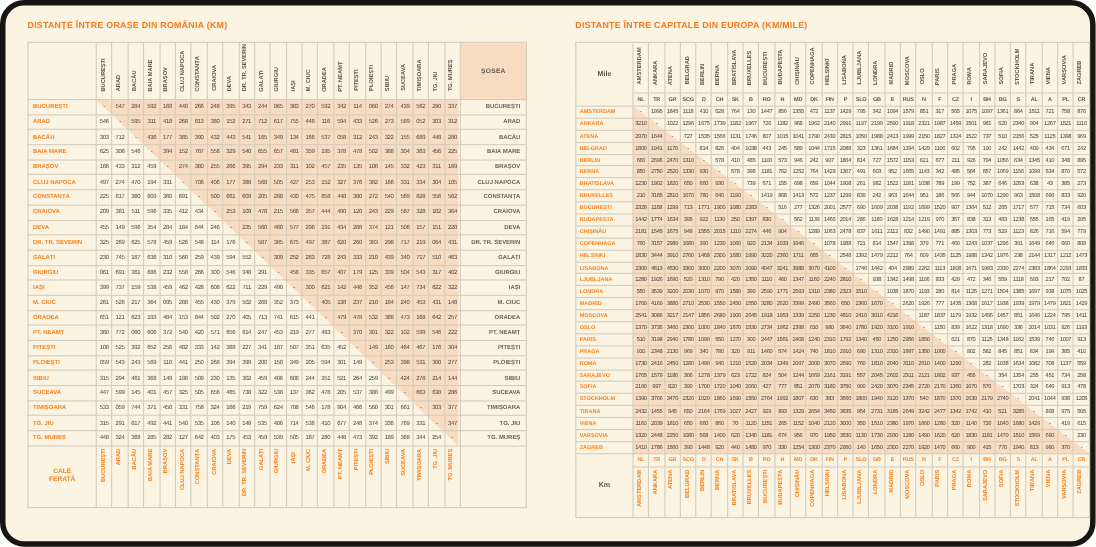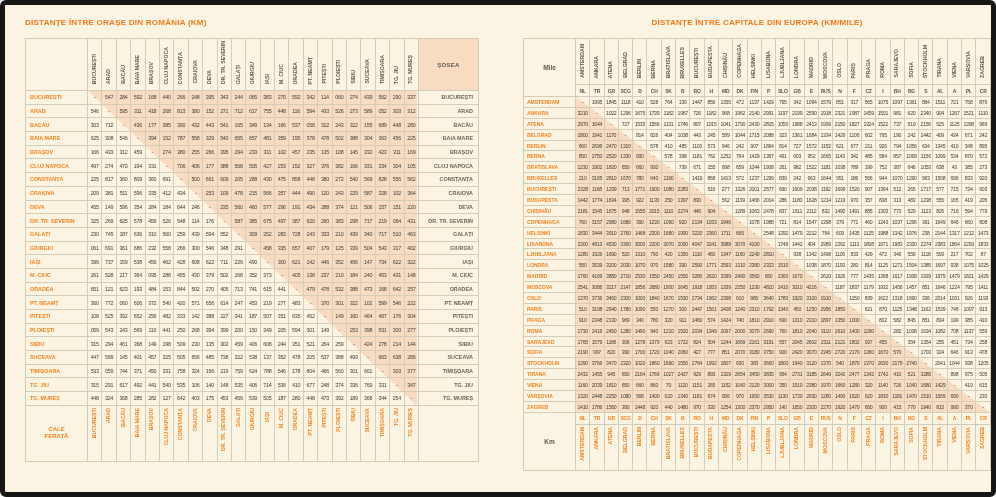--- a/index.html
+++ b/index.html
@@ -1,23 +1,23 @@
 <!DOCTYPE html>
 <html><head>
 <meta charset="utf-8">
 <style>
   html,body{margin:0;padding:0;background:#ffffff;width:996px;height:497px;overflow:hidden;
     font-family:"Liberation Sans", sans-serif;}
   .sheet{position:absolute;inset:0;box-sizing:border-box;border:5px solid #181614;
-    border-radius:6px;background:#fbf4e3;}
+    border-radius:22px;background:#fbf4e3;}
   .panel{position:absolute;top:13px;}
   .panel-left{left:20px;width:454px;}
   .panel-right{left:518px;width:468px;}
   .title{font-size:8px;font-weight:bold;color:#f3791d;letter-spacing:.25px;margin:0 0 11px 0;}
-  .panel-right .title{text-align:center;}
+  .panel-right .title{text-align:left;}
   .twrap{position:relative;}
   .shade{position:absolute;background:#f8dcc2;z-index:0;}
   table{border-collapse:collapse;table-layout:fixed;width:100%;position:relative;z-index:1;}
   td{border:1px solid #d5ccba;padding:0;background:transparent;box-sizing:border-box;}
   .n{font-size:5.4px;letter-spacing:-0.3px;color:#46423c;text-align:center;vertical-align:middle;
      white-space:nowrap;overflow:hidden;}
   .rl{font-size:5.4px;font-weight:bold;color:#f5821f;text-align:left;padding-left:4px;
       white-space:nowrap;overflow:hidden;vertical-align:middle;}
   .rr{font-size:5.4px;font-weight:bold;color:#6b655a;text-align:right;padding-right:5px;
       white-space:nowrap;overflow:hidden;vertical-align:middle;}

